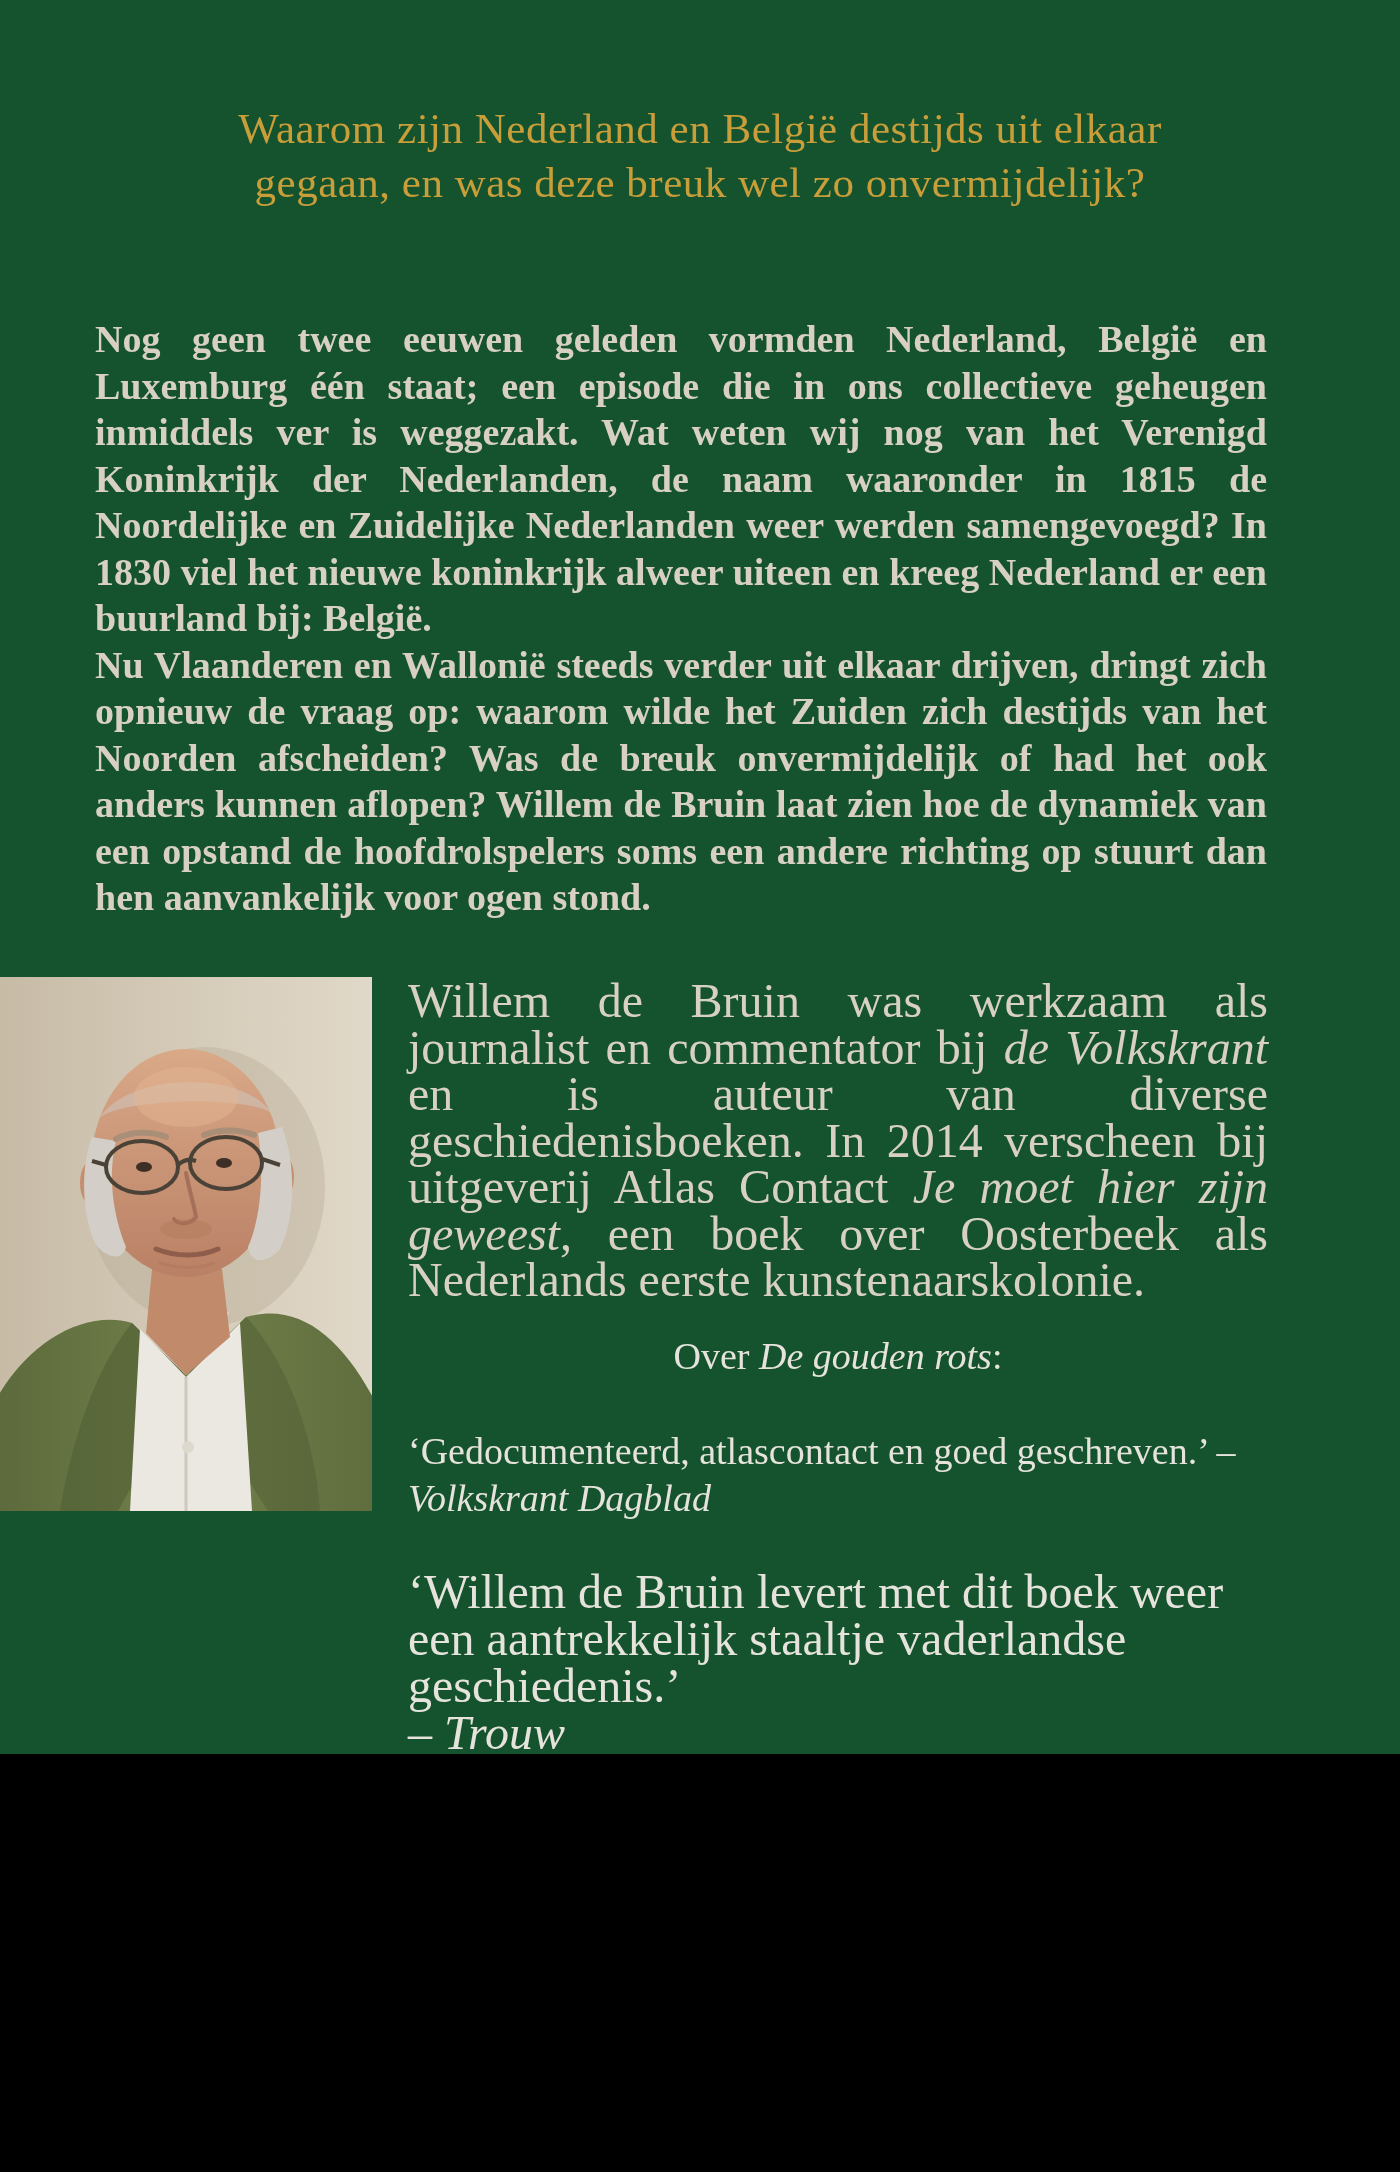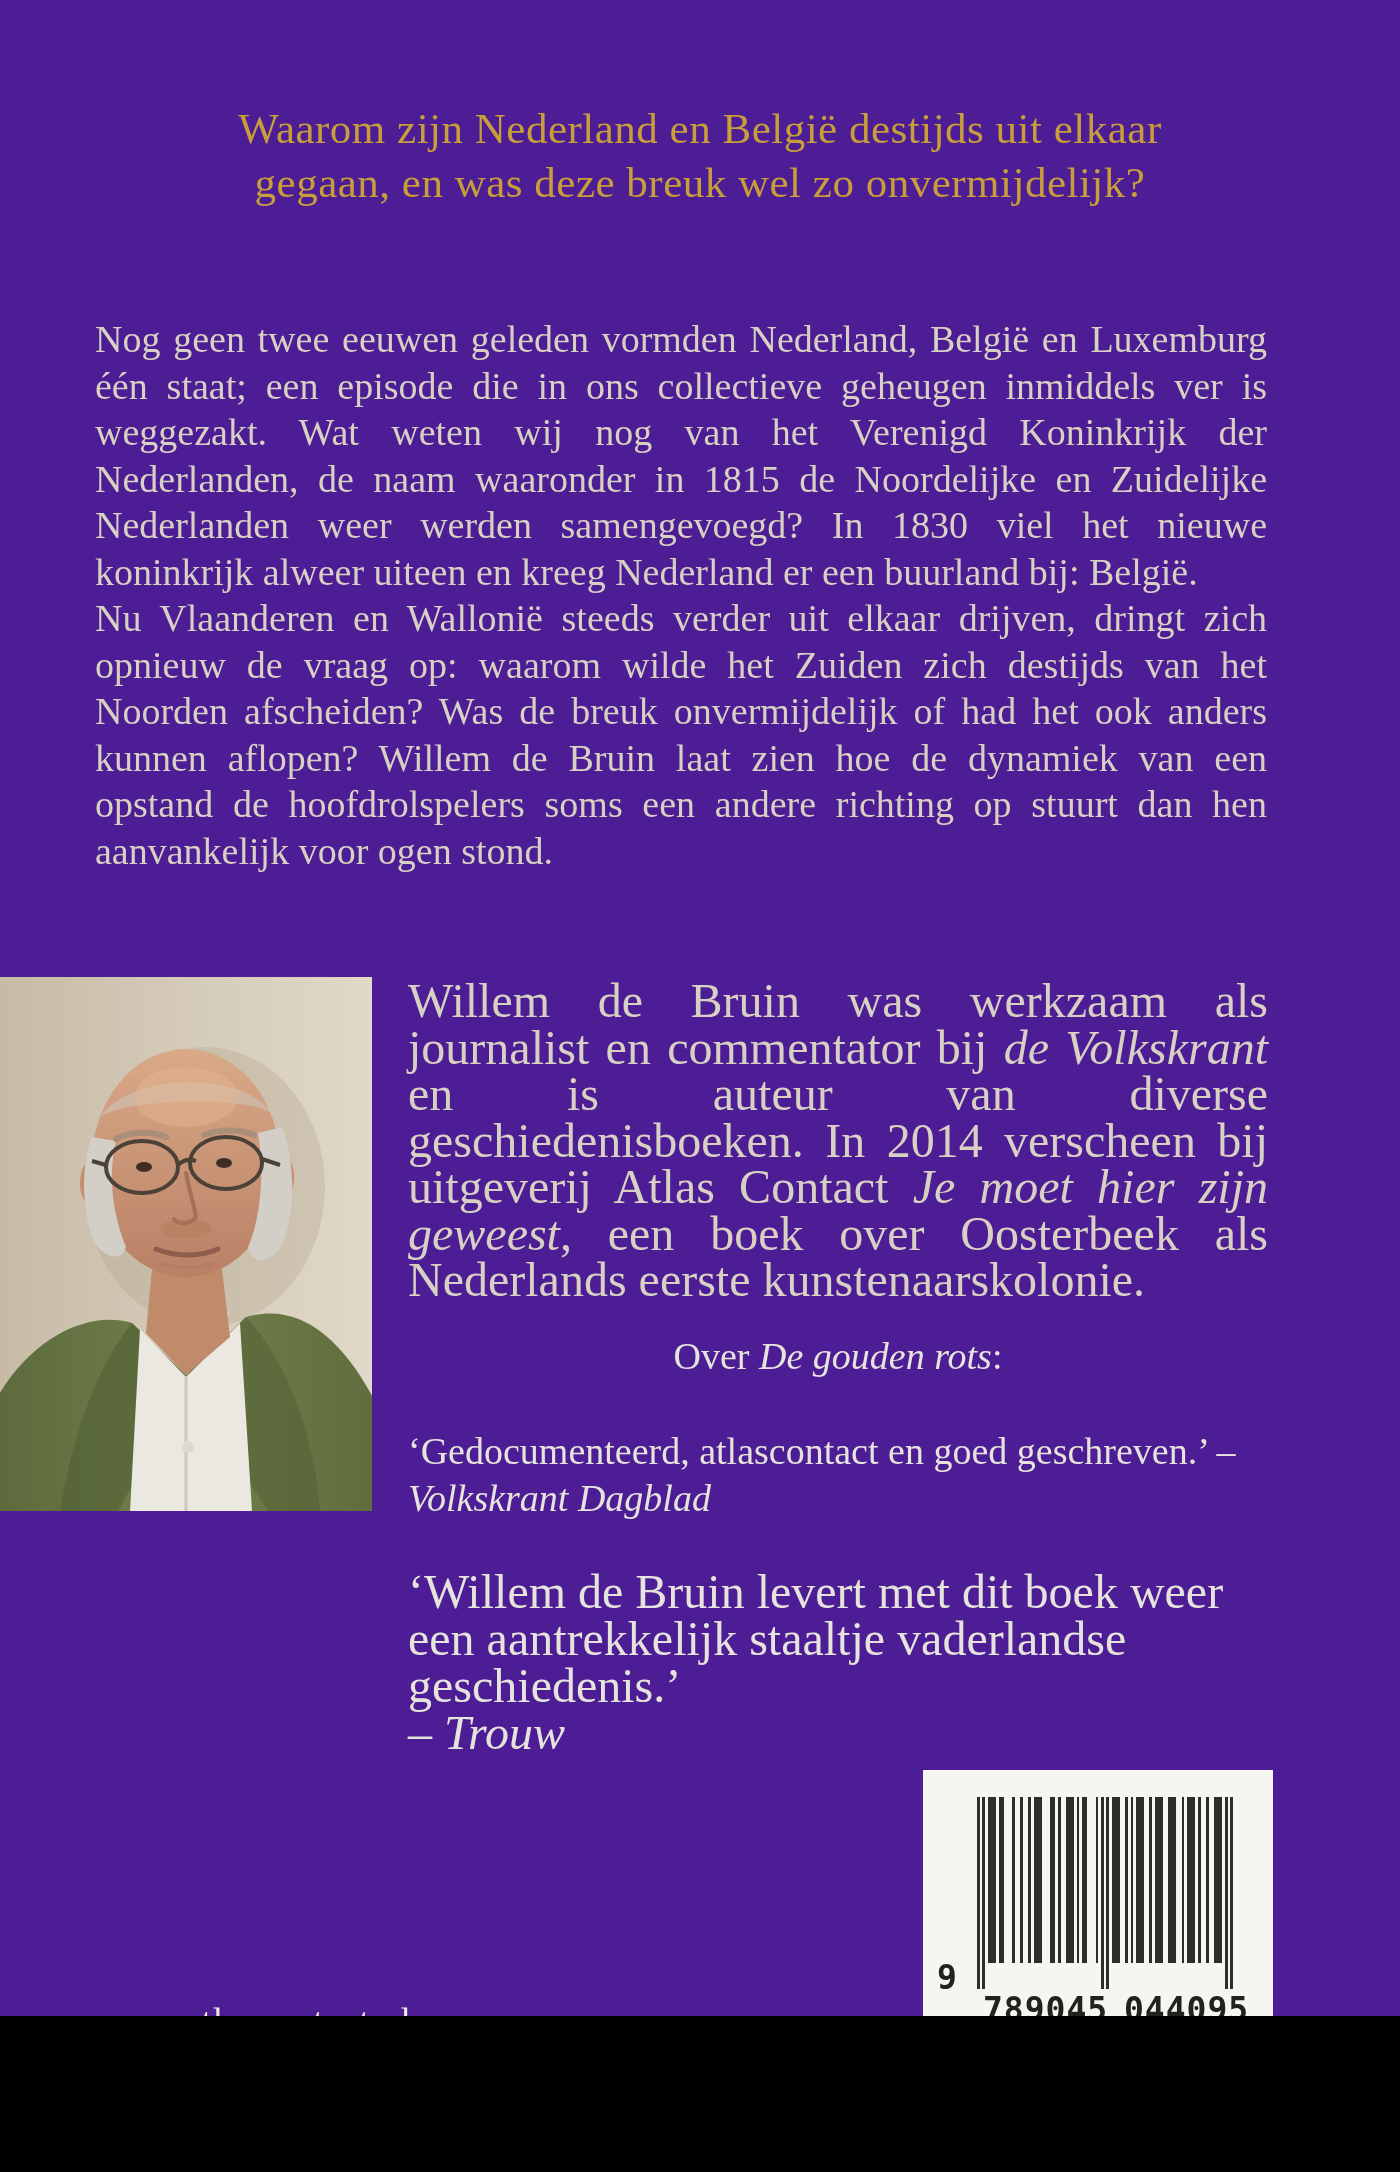--- a/index.html
+++ b/index.html
@@ -1,39 +1,39 @@
 <!DOCTYPE html>
 <html lang="nl"><head>
 <meta charset="utf-8">
 <style>
   html,body{margin:0;padding:0;background:#000;}
   .cover{
     position:relative;
-    width:1400px;height:2016px;
-    background:#4c1d95;
+    width:1400px;height:1754px;
+    background:#14532d;
     font-family:"Liberation Serif", serif;
     overflow:hidden;
   }
   
   .tagline{
     position:absolute;top:102px;left:0;right:0;
     text-align:center;
     color:#c89e3a;
     font-size:43px;line-height:54px;
     letter-spacing:0.5px;
   }
   
   .synopsis{
     position:absolute;top:316px;left:95px;width:1172px;
     color:#d8d1c3;
     font-size:38px;line-height:46.5px;
     text-align:justify;
     hyphens:auto;
   }
-  .synopsis p{margin:0;}
+  .synopsis p{margin:0;font-weight:bold;}
   
   .photo{
     position:absolute;top:977px;left:0;
     width:372px;height:534px;
     display:block;
   }
   
   .bio{
     position:absolute;top:978px;left:408px;width:860px;
     color:#d8d1c3;

